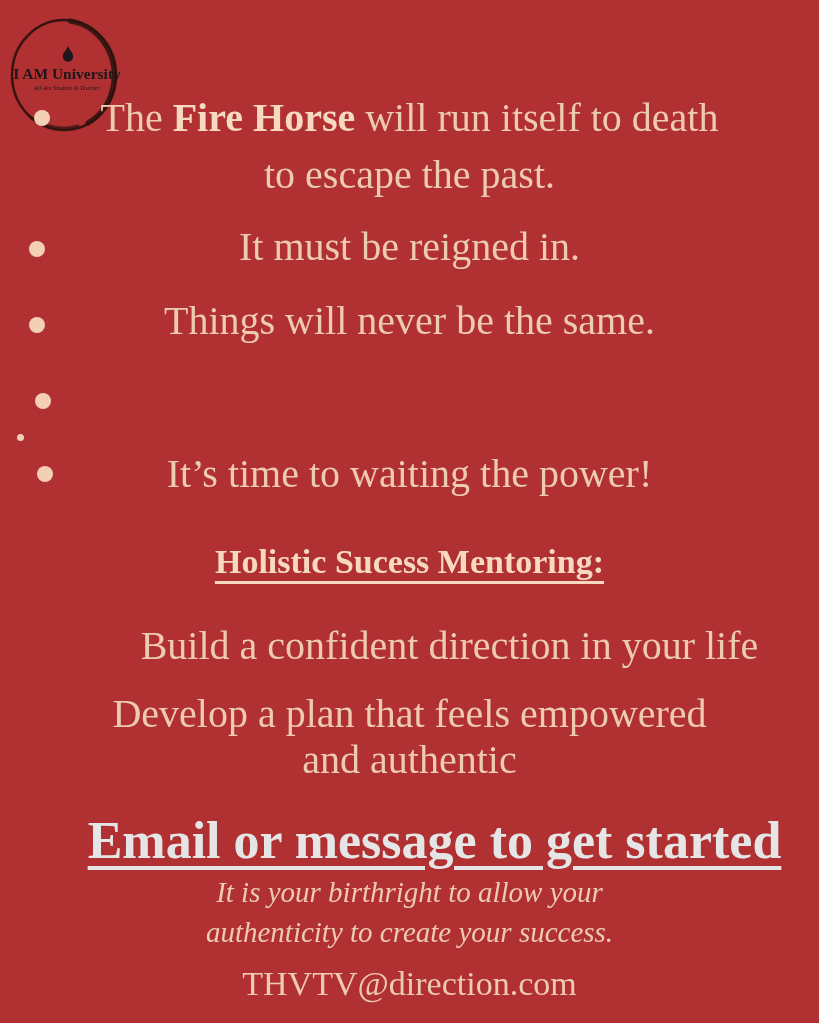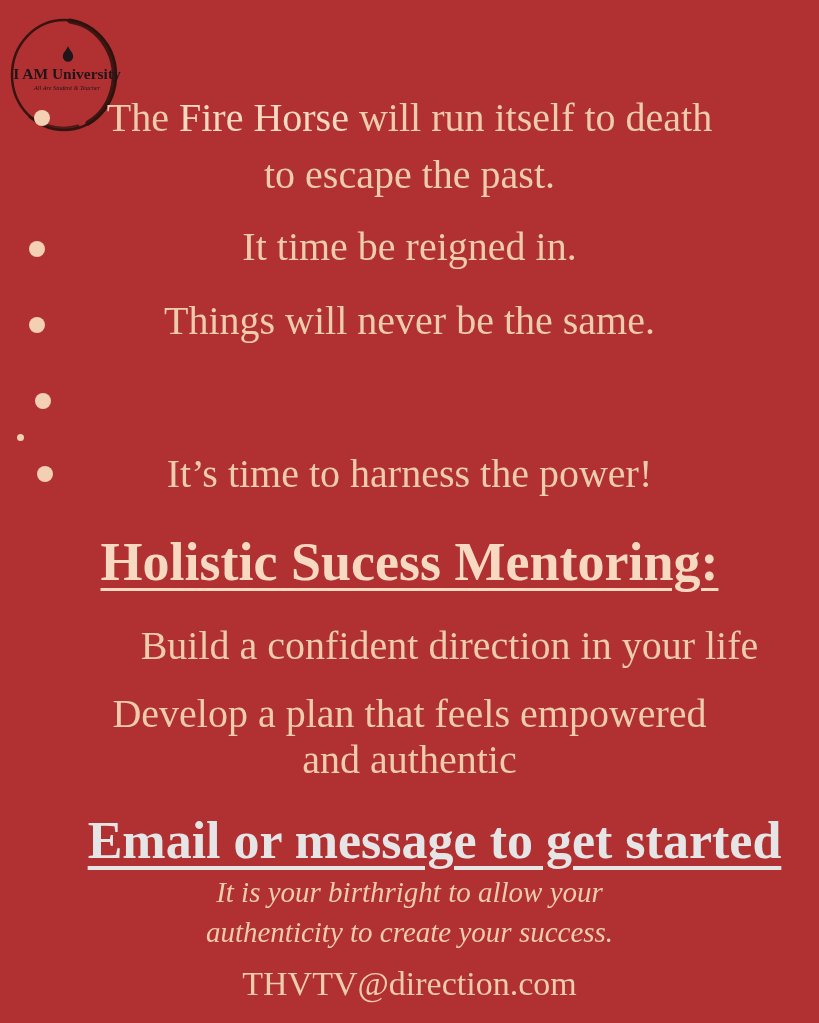--- a/index.html
+++ b/index.html
@@ -11,30 +11,30 @@
     font-family:"Liberation Serif","DejaVu Serif",serif;
     color:#edcbae;
   }
   .line{position:absolute;left:0;width:100%;text-align:center;}
   .bullet-text{font-size:40px;line-height:52px;}
   .b1{top:89px;font-size:40px;line-height:57px;}
   .b2{top:221px;}
   .b3{top:295px;}
   .b4{top:371px;}
   .b5{top:448px;}
-  .bold-cream{color:#f7d9c2;font-weight:normal;}
+  .bold-cream{color:#f7d9c2;font-weight:bold;}
   .dot{position:absolute;background:#f3cfb3;border-radius:50%;width:16px;height:16px;}
   .d1{left:34px;top:110px;}
   .d2{left:29px;top:241px;}
   .d3{left:29px;top:317px;}
   .d4{left:35px;top:393px;}
   .d5{left:37px;top:466px;}
   .dot-small{left:17px;top:434px;width:7px;height:7px;}
   .mentoring-heading{
-    top:534px;font-size:54px;line-height:56px;font-weight:bold;color:#f7d9c2;
+    top:534px;font-size:34px;line-height:56px;font-weight:bold;color:#f7d9c2;
     text-decoration:underline;text-decoration-thickness:3px;text-underline-offset:8px;
   }
   .benefit1{top:620px;font-size:40px;line-height:52px;padding-left:40px;}
   .benefit2{top:691px;font-size:40px;line-height:46px;}
   .cta-heading{
     top:812px;font-size:52px;line-height:58px;font-weight:bold;color:#e5e5e5;
     text-decoration:underline;text-decoration-thickness:4px;text-underline-offset:8px;padding-left:25px;
   }
   .affirmation{top:872px;font-size:29px;line-height:40px;font-style:italic;}
   .email{top:962px;font-size:34px;line-height:44px;}
@@ -62,23 +62,23 @@
   <span class="dot d3"></span>
   <span class="dot d4"></span>
   <span class="dot d5"></span>
   <span class="dot dot-small"></span>
 
   <div class="line b1">
     <span class="block-line"><span>The </span><span class="bold-cream">Fire Horse</span><span> will run itself to death</span></span>
     <span class="block-line">to escape the past.</span>
   </div>
 
-  <div class="line bullet-text b2">It time be reigned in.</div>
+  <div class="line bullet-text b2">It must be reigned in.</div>
   <div class="line bullet-text b3">Things will never be the same.</div>
-  <div class="line bullet-text b5">It’s time to harness the power!</div>
+  <div class="line bullet-text b5">It’s time to waiting the power!</div>
 
   <div class="line mentoring-heading">Holistic Sucess Mentoring:</div>
   <div class="line benefit1">Build a confident direction in your life</div>
   <div class="line benefit2">
     <span class="block-line">Develop a plan that feels empowered</span>
     <span class="block-line">and authentic</span>
   </div>
 
   <div class="line cta-heading">Email or message to get started</div>
   <div class="line affirmation">

